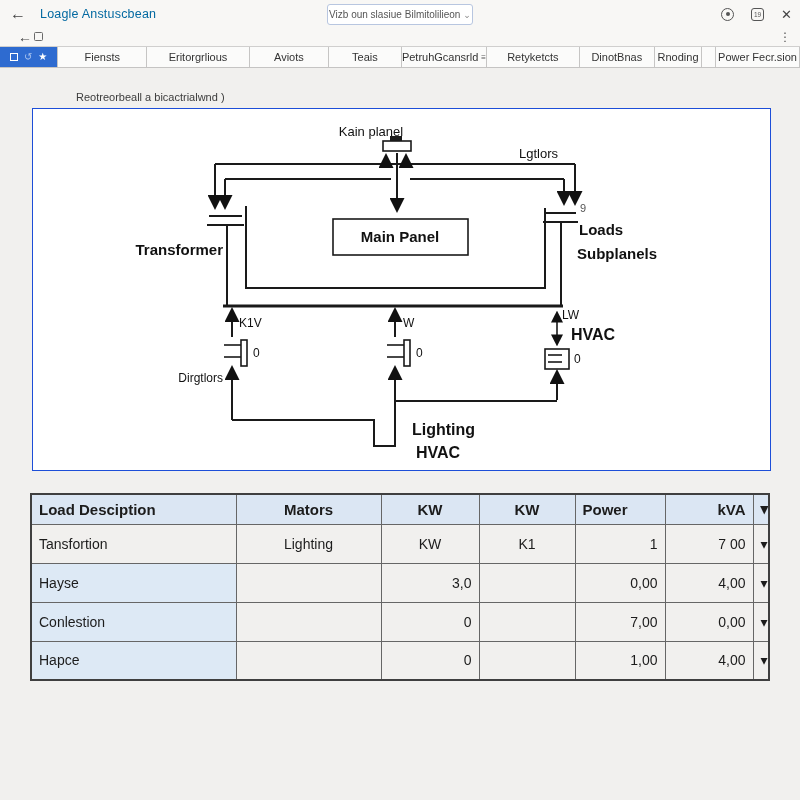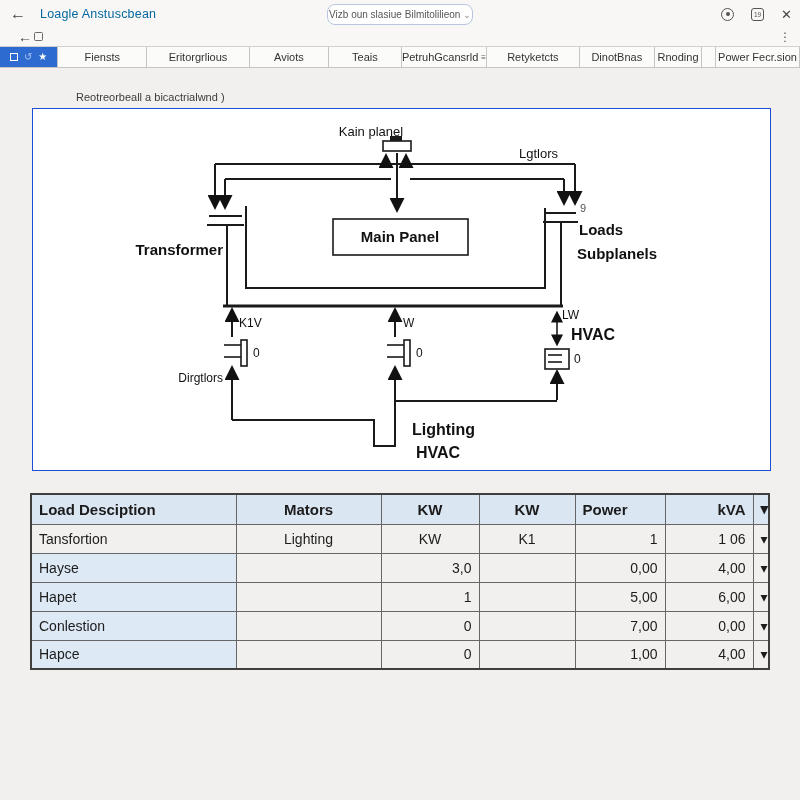--- a/index.html
+++ b/index.html
@@ -13,21 +13,21 @@
   }
   
   .titlebar {
     position: absolute; left:0; top:0; width:800px; height:28px;
     background:#f8f7f5; display:flex; align-items:center;
   }
   .back-arrow { font-size:16px; color:#444; margin-left:10px; cursor:pointer; }
   .win-title { font-size:12.5px; color:#0369a1; margin-left:14px; letter-spacing:.2px; }
   .address-box {
     position:absolute; left:327px; top:4px; width:146px; height:21px;
-    background:#fff; border:1px solid #b8c6e0; border-radius:8px;
+    background:#fff; border:1px solid #b8c6e0; border-radius:3px;
     display:flex; align-items:center; justify-content:center; gap:3px;
     font-size:10px; color:#555; overflow:hidden; white-space:nowrap;
   }
   .address-box .u { }
   .address-box .caret { color:#888; font-size:9px; }
   .win-controls { position:absolute; right:8px; top:0; height:28px; display:flex; align-items:center; gap:17px; }
   .circle-icon { width:13px; height:13px; border:1.5px solid #555; border-radius:50%; position:relative; }
   .circle-icon::after { content:""; position:absolute; inset:3.5px; background:#555; border-radius:50%; }
   .tabcount-icon { width:13px; height:13px; border:1.5px solid #555; border-radius:3px;
     font-size:6.5px; color:#555; display:flex; align-items:center; justify-content:center; }
@@ -64,21 +64,21 @@
   .d-bold { font-size:15px; font-weight:bold; }
   .d-bold-lg { font-size:16px; font-weight:bold; }
   .d-num { font-size:11px; fill:#555; }
   
   .load-table {
     position:absolute; left:18px; top:425px; width:738px;
     border-collapse:collapse; table-layout:fixed;
     border:2px solid #3f3f3f;
   }
   .load-table th, .load-table td {
-    border:1px solid #666; height:29px; padding:0 7px;
+    border:1px solid #666; height:39px; padding:0 7px;
     font-size:14px; color:#1c1c1c; overflow:hidden; white-space:nowrap;
   }
   .load-table th { background:#dbe6f3; font-size:15px; font-weight:bold; height:30px; }
   .th-left, .td-left { text-align:left; }
   .th-center, .td-center { text-align:center; }
   .th-right, .td-right { text-align:right; }
   .col-desc-blue { background:#dde9f5; }
   .desc-cell { font-size:14.5px; }
   .kva-pre { white-space:pre; }
   .dd-cell { text-align:center; padding:0 2px; font-size:8px; color:#333; cursor:pointer; }
@@ -252,42 +252,33 @@
       <th class="th-left">Power</th>
       <th class="th-right">kVA</th>
       <th class="dd-cell dd-head">▾</th>
     </tr>
     <tr>
       <td class="td-left desc-cell">Tansfortion</td>
       <td class="td-center">Lighting</td>
       <td class="td-center">KW</td>
       <td class="td-center">K1</td>
       <td class="td-right">1</td>
-      <td class="td-right kva-pre">1      06</td>
+      <td class="td-right kva-pre">7      00</td>
       <td class="dd-cell">▾</td>
     </tr>
     <tr>
       <td class="td-left desc-cell col-desc-blue">Hayse</td>
       <td class="td-center"></td>
       <td class="td-right">3,0</td>
       <td class="td-center"></td>
       <td class="td-right">0,00</td>
       <td class="td-right">4,00</td>
       <td class="dd-cell">▾</td>
     </tr>
     <tr>
-      <td class="td-left desc-cell col-desc-blue">Hapet</td>
-      <td class="td-center"></td>
-      <td class="td-right">1</td>
-      <td class="td-center"></td>
-      <td class="td-right">5,00</td>
-      <td class="td-right">6,00</td>
-      <td class="dd-cell">▾</td>
-    </tr>
-    <tr>
       <td class="td-left desc-cell col-desc-blue">Conlestion</td>
       <td class="td-center"></td>
       <td class="td-right">0</td>
       <td class="td-center"></td>
       <td class="td-right">7,00</td>
       <td class="td-right">0,00</td>
       <td class="dd-cell">▾</td>
     </tr>
     <tr>
       <td class="td-left desc-cell col-desc-blue">Hapce</td>

